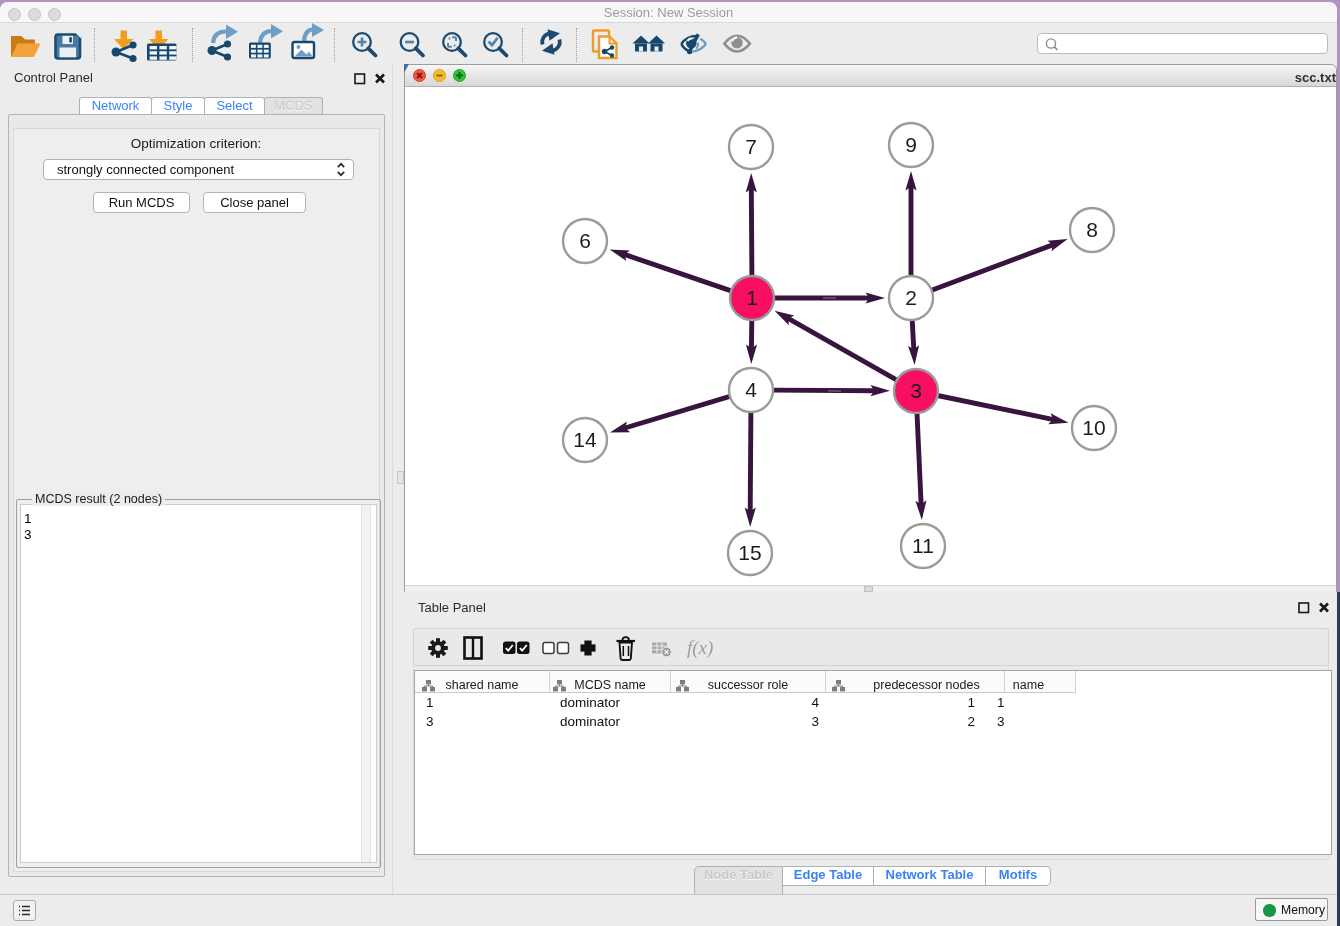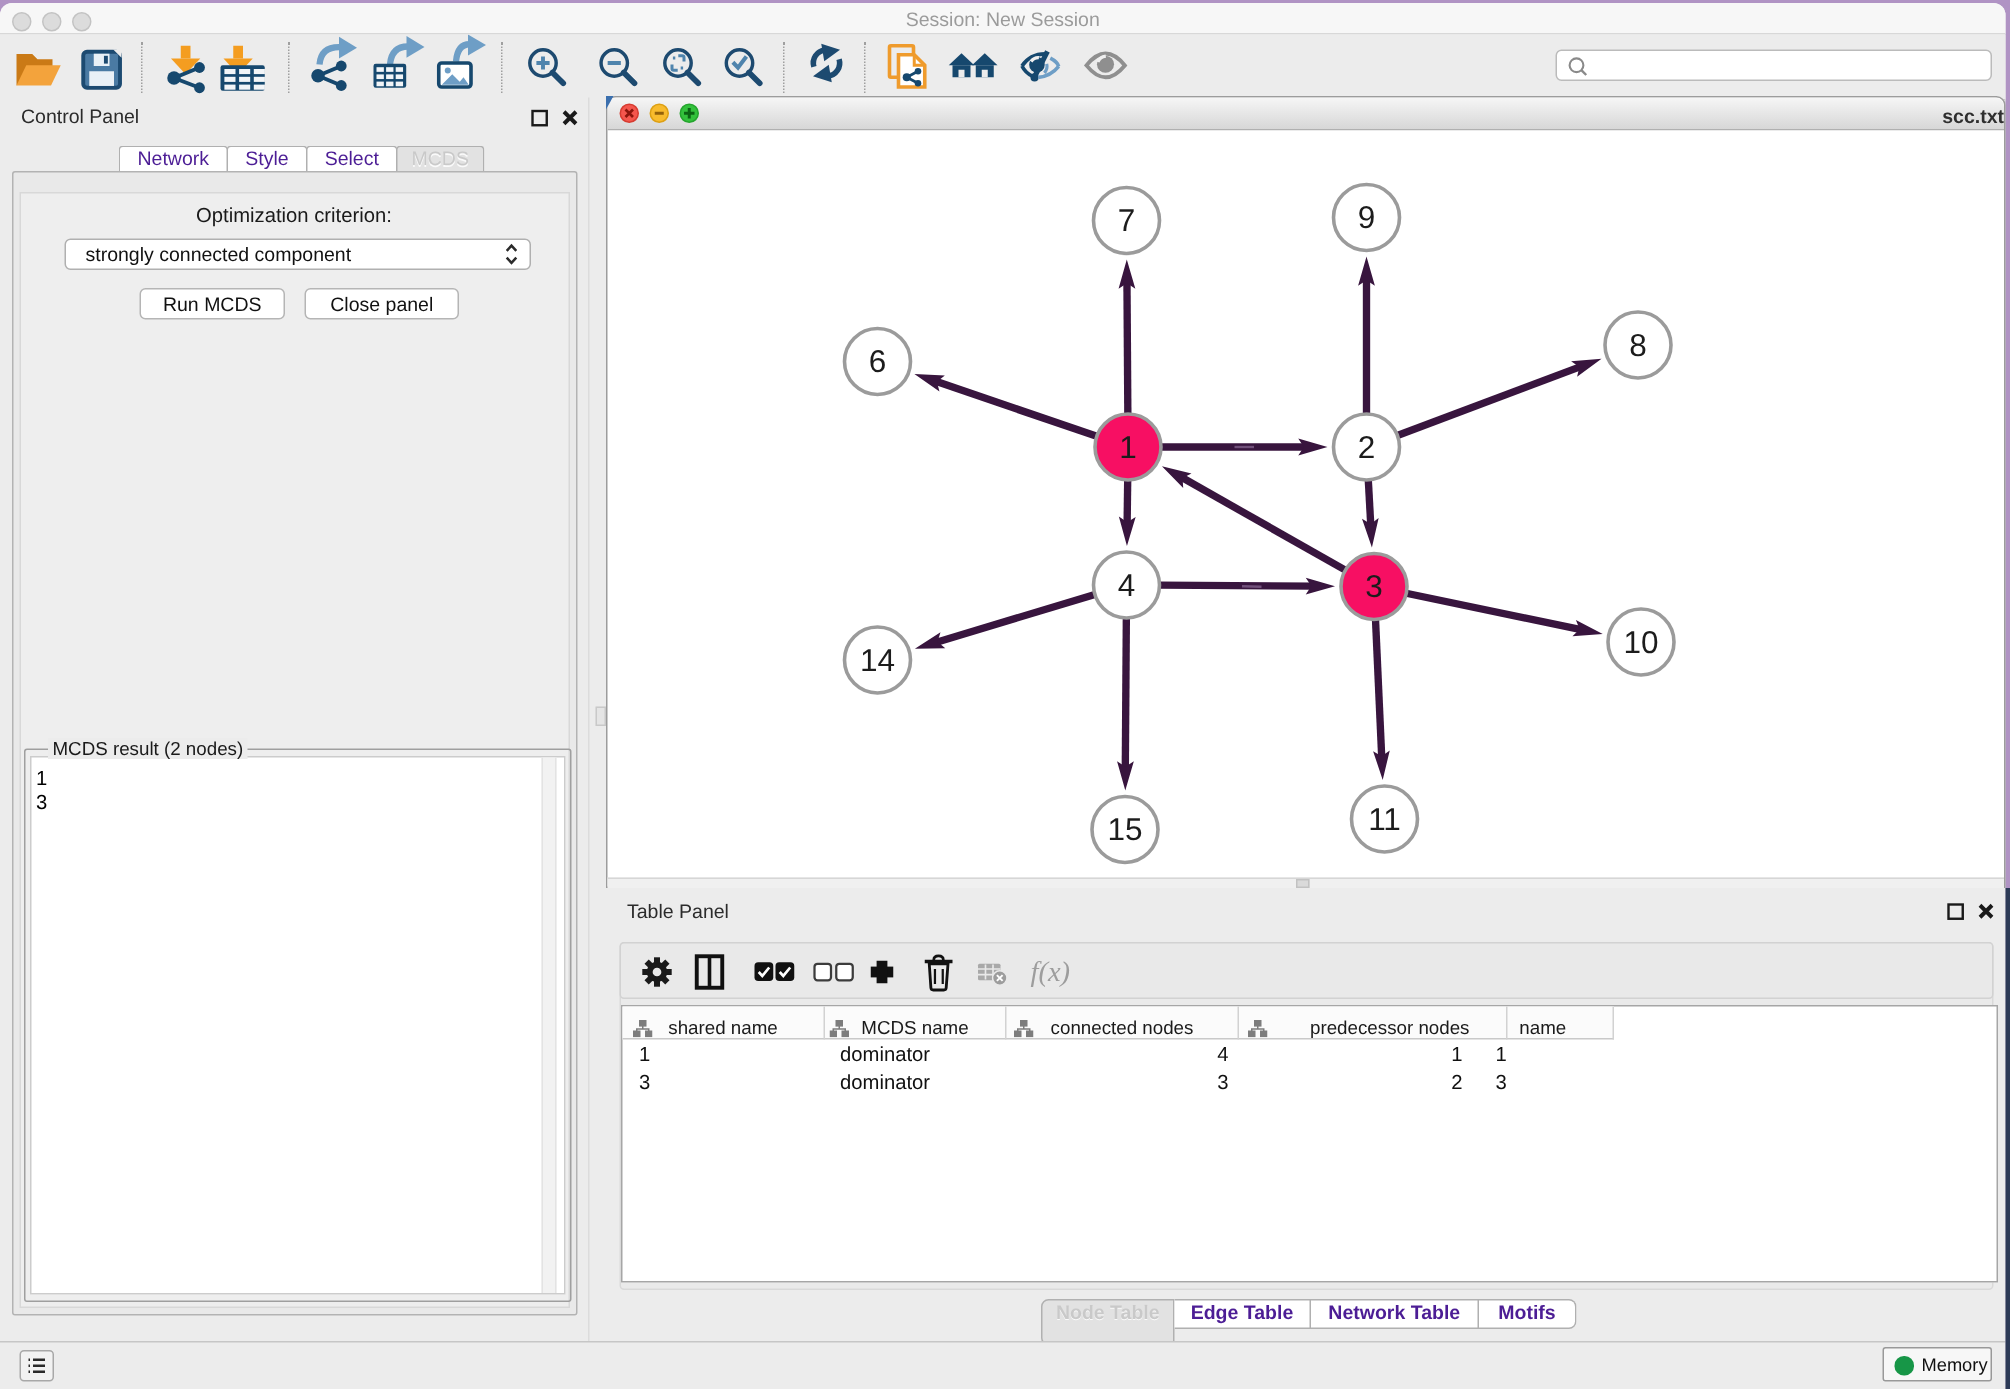--- a/index.html
+++ b/index.html
@@ -5,21 +5,21 @@
 body{background:#b093c4;}
 .app{position:absolute;left:0;top:2px;width:1337px;height:924px;background:#ececec;border-radius:8px 8px 0 0;}
 .titlebar{position:absolute;left:0;top:2px;width:1337px;height:21px;background:#f7f7f7;border-radius:8px 8px 0 0;border-bottom:1px solid #d8d8d8;}
 .tl{position:absolute;top:6px;width:13px;height:13px;border-radius:50%;background:#dcdcdc;border:1px solid #c3c3c3;}
 .title{position:absolute;top:3px;width:100%;text-align:center;font-size:13px;color:#9b9b9b;}
 .toolbar{position:absolute;left:0;top:23px;width:1337px;height:44px;background:#ececec;border-bottom:1px solid #c9c9c9;}
 .sep{position:absolute;top:5px;height:34px;width:0;border-left:1px dotted #9f9f9f;}
 .searchbox{position:absolute;left:1037px;top:10px;width:291px;height:21px;background:#fff;border:1px solid #bbb;border-radius:4px;}
 .cpanel{position:absolute;left:0;top:65px;width:392px;height:829px;background:#ececec;}
 .phead{font-size:13px;color:#2b2b2b;}
-.tab{position:absolute;top:0;height:18px;background:#fff;border:1px solid #b0b0b0;border-bottom:none;font-size:13px;color:#4c1d95;text-align:center;line-height:15.5px;border-radius:3px 3px 0 0;}
+.tab{position:absolute;top:0;height:18px;background:#fff;border:1px solid #b0b0b0;border-bottom:none;font-size:13px;color:#3b82f6;text-align:center;line-height:15.5px;border-radius:3px 3px 0 0;}
 .tabdis{background:#e2e2e2;color:#c9c9c9;text-shadow:0 1px 0 #fafafa;}
 .btn{position:absolute;background:#fff;border:1px solid #b5b5b5;border-radius:4px;font-size:13px;color:#111;text-align:center;}
 .tpanel{position:absolute;left:404px;top:592px;width:933px;height:302px;background:#ececec;}
 .statusbar{position:absolute;left:0;top:894px;width:1337px;height:32px;background:#ececec;border-top:1px solid #c6c6c6;}
 svg{position:absolute;}
 .hdrcell{position:absolute;top:0;height:22px;border-right:1px solid #d2d2d2;font-size:12.5px;color:#1a1a1a;text-align:center;line-height:29px;}
 .cell{position:absolute;font-size:13.5px;color:#111;height:18px;line-height:18px;}
 </style></head><body>
 <div class="app"></div>
 <div class="titlebar">
@@ -291,21 +291,21 @@
       </svg>
       <div class="hdrcell" style="left:135px;width:121px;">MCDS name</div>
       <svg width="13" height="12" style="left:138px;top:9px;">
         <g stroke="#7d7d7d" fill="#7d7d7d">
           <rect x="4.5" y="0.5" width="4" height="3.4"></rect>
           <rect x="0.5" y="7.5" width="4" height="3.4"></rect>
           <rect x="8.5" y="7.5" width="4" height="3.4"></rect>
           <path d="M6.5,4 v2 M2.5,7.5 v-1.5 h8 v1.5" fill="none" stroke-width="1"></path>
         </g>
       </svg>
-      <div class="hdrcell" style="left:256px;width:155px;">connected nodes</div>
+      <div class="hdrcell" style="left:256px;width:155px;">successor role</div>
       <svg width="13" height="12" style="left:261px;top:9px;">
         <g stroke="#7d7d7d" fill="#7d7d7d">
           <rect x="4.5" y="0.5" width="4" height="3.4"></rect>
           <rect x="0.5" y="7.5" width="4" height="3.4"></rect>
           <rect x="8.5" y="7.5" width="4" height="3.4"></rect>
           <path d="M6.5,4 v2 M2.5,7.5 v-1.5 h8 v1.5" fill="none" stroke-width="1"></path>
         </g>
       </svg>
       <div class="hdrcell" style="left:434px;width:156px;">predecessor nodes</div>
       <svg width="13" height="12" style="left:417px;top:9px;">

